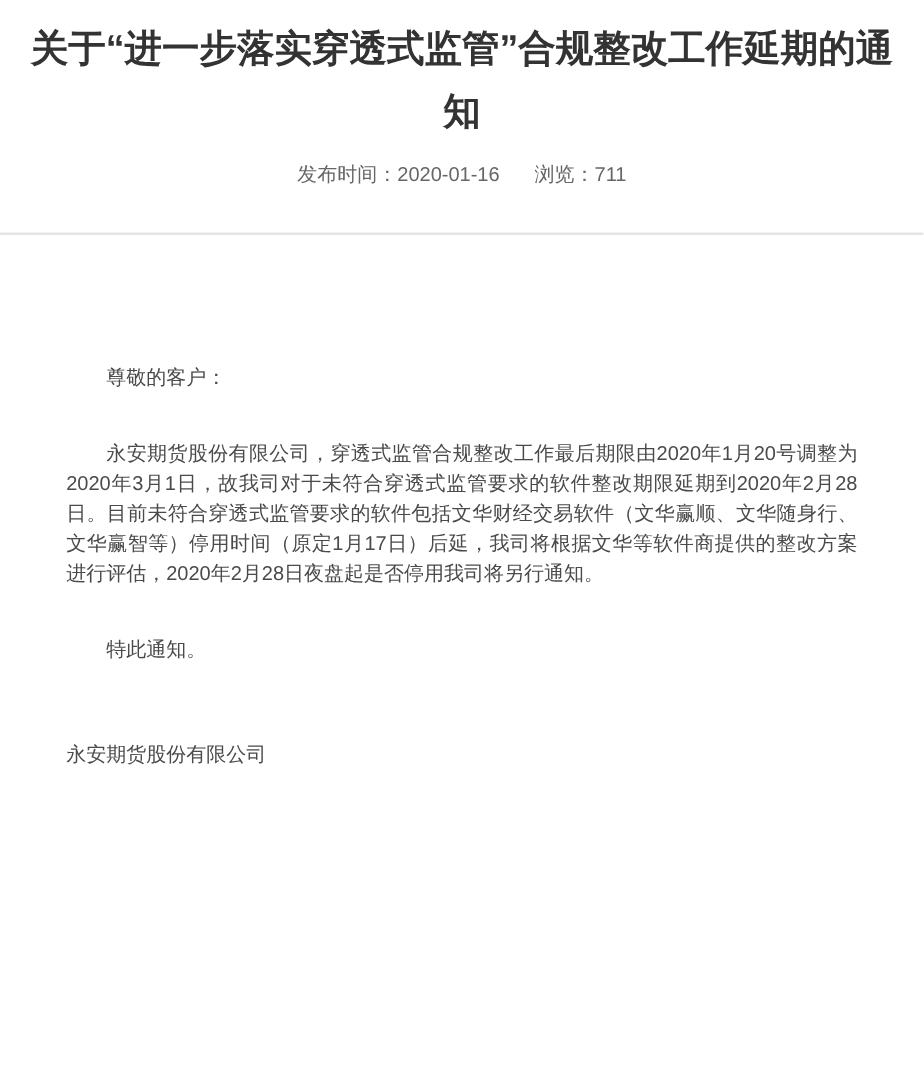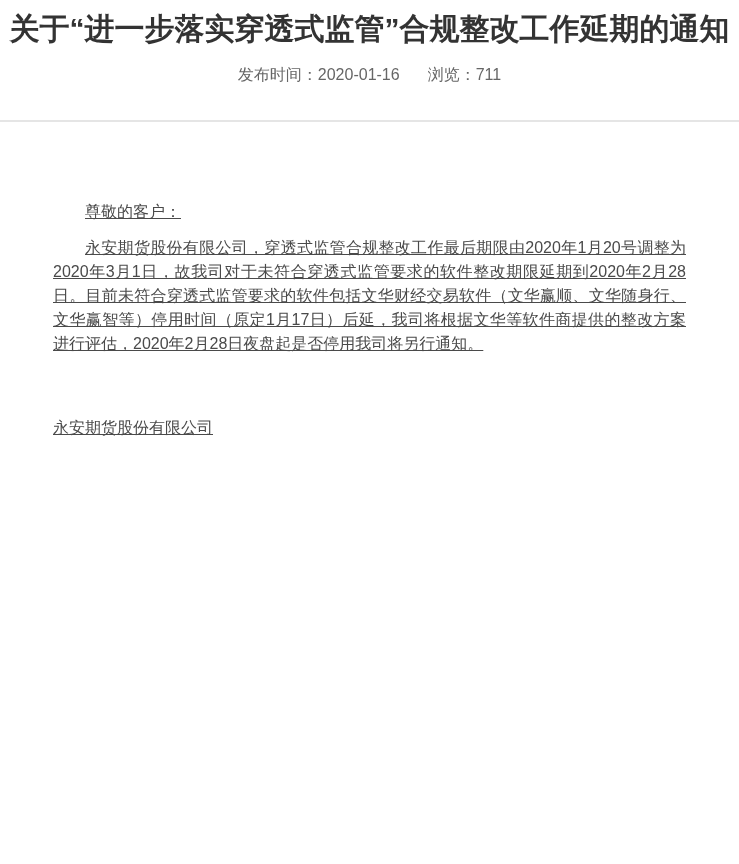--- a/index.html
+++ b/index.html
@@ -10,21 +10,21 @@
   }
   .page {
     width: 739px;
     height: 864px;
     margin: 0 auto;
     background: #ffffff;
     overflow: hidden;
     box-sizing: border-box;
   }
   .title {
-    margin: 4px;
+    margin: 15px;
     padding: 0 4px;
     font-size: 30px;
     font-weight: bold;
     color: #333333;
     text-align: center;
     line-height: 50px;
   }
   .meta {
     margin-top: 10px;
     text-align: center;
@@ -40,24 +40,23 @@
     border-top: 2px solid #e5e5e5;
     margin: 34px 0 0 0;
   }
   .content {
     padding: 66px 53px 10px 53px;
     font-size: 16px;
     line-height: 24px;
     color: #4a4a4a;
   }
   .content p {
-    margin: 12px 0;
+    margin: 37px 0;
     text-indent: 2em;
     text-align: justify;
-    text-decoration: underline;
   }
   .content p.sig {
     text-align: left;
     text-indent: 0;
   }
   .content p.company {
     margin-top: 60px;
   }
 </style>
 </head>
@@ -72,20 +71,21 @@
   </div>
 
   <hr class="divider">
 
   <div class="content">
 
     <p class="salutation">尊敬的客户：</p>
 
     <div>
         <p class="para">永安期货股份有限公司，穿透式监管合规整改工作最后期限由2020年1月20号调整为2020年3月1日，故我司对于未符合穿透式监管要求的软件整改期限延期到2020年2月28日。目前未符合穿透式监管要求的软件包括文华财经交易软件（文华赢顺、文华随身行、文华赢智等）停用时间（原定1月17日）后延，我司将根据文华等软件商提供的整改方案进行评估，2020年2月28日夜盘起是否停用我司将另行通知。</p>
+        <p class="para">特此通知。</p>
       </div>
 
     <p class="sig company">永安期货股份有限公司</p>
 
 
   </div>
 
 </div>
 
 </body></html>

